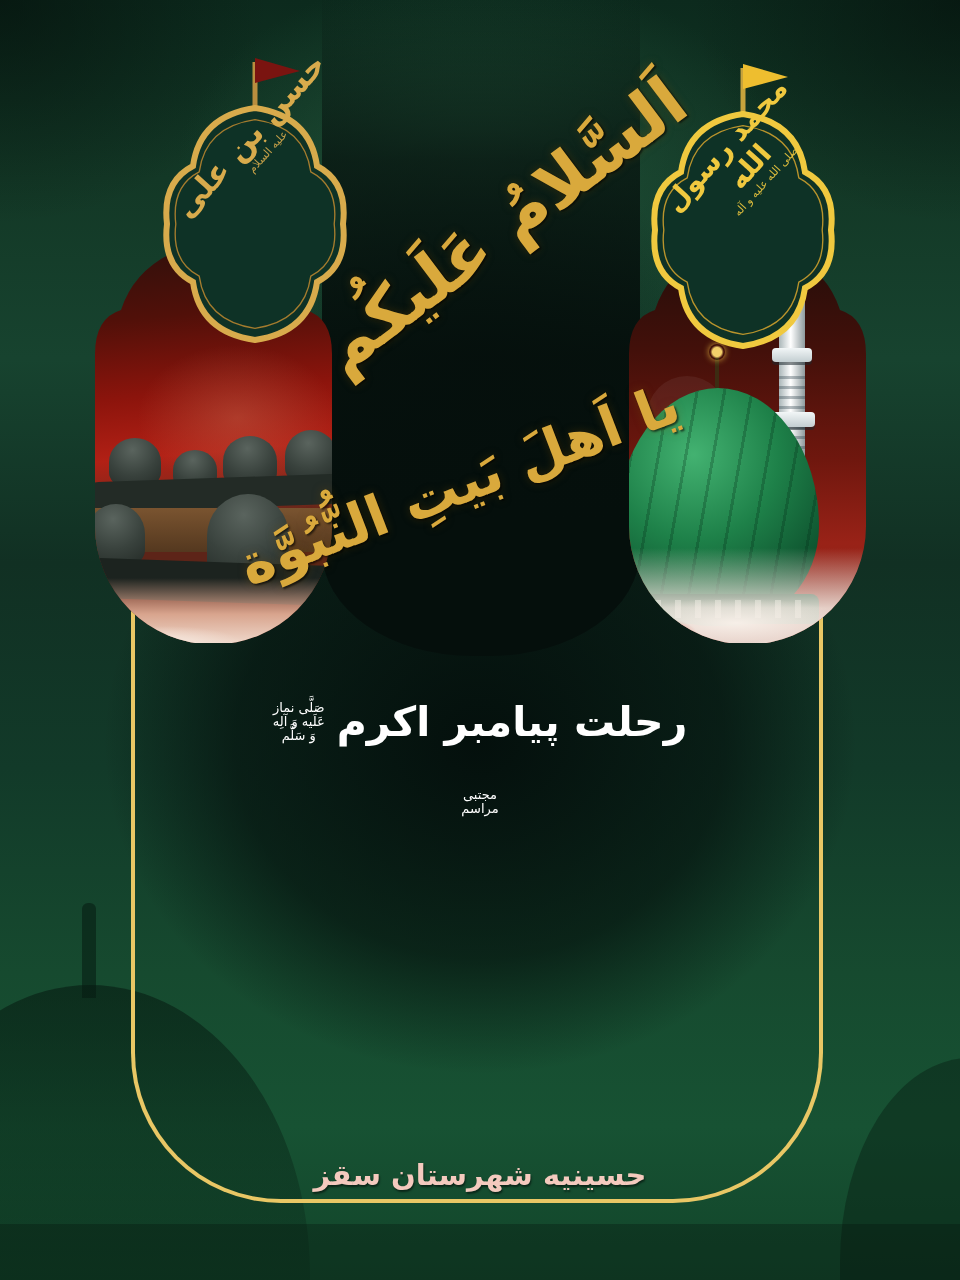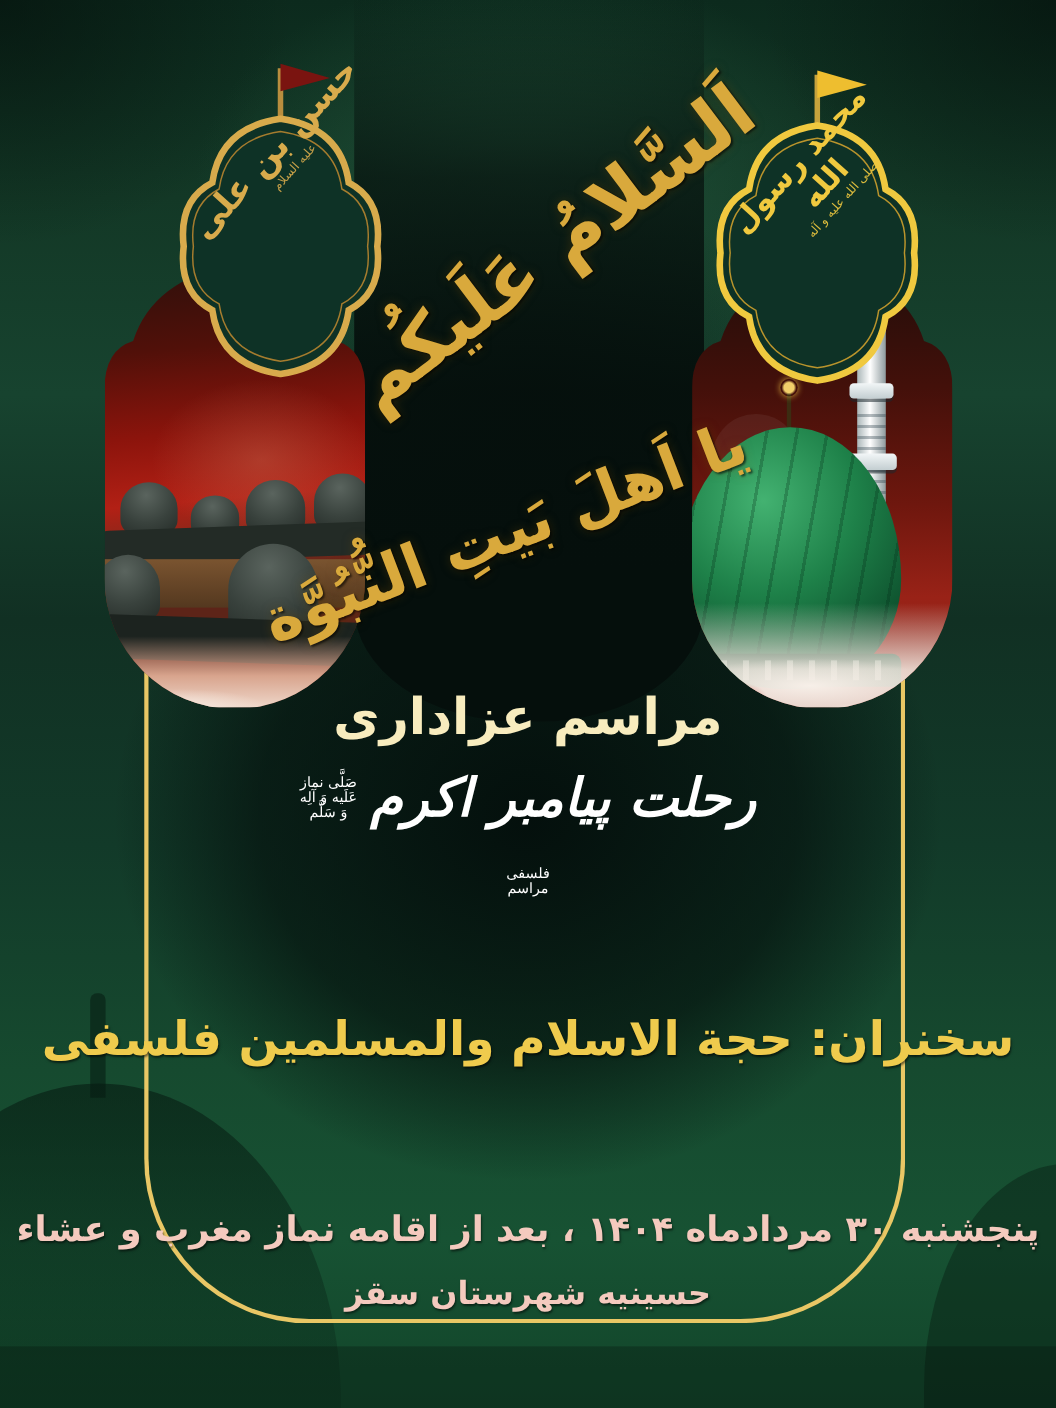--- a/index.html
+++ b/index.html
@@ -77,21 +77,21 @@
   .med-hon{display:block;font-size:11px;font-weight:normal;opacity:.9;}
   
   .callig{color:#d9a93c;font-weight:bold;text-align:center;white-space:nowrap;
     text-shadow:1px 2px 2px rgba(0,0,0,.6), 0 0 10px rgba(120,80,10,.35);}
   .callig1{left:300px;top:180px;width:420px;font-size:68px;transform:rotate(-37deg);}
   .callig2{left:290px;top:440px;width:400px;font-size:56px;transform:rotate(-21deg);}
   
   .line{left:0;width:960px;text-align:center;}
   .event-type{top:624px;font-size:46px;font-weight:bold;color:#f8ecbe;}
   .row{display:flex;justify-content:center;align-items:center;gap:12px;}
-  .occ1{top:698px;} .occ1 .main{font-size:48px;font-weight:bold;color:#fff;font-style:italic;}
+  .occ1{top:698px;} .occ1 .main{font-size:41px;font-weight:bold;color:#fff;}
   .occ2{top:788px;} .occ2 .main{font-size:46px;font-weight:bold;color:#fff;}
   .hon{font-size:13px;color:#fff;line-height:1.1;text-align:center;white-space:nowrap;}
   .speaker{top:920px;font-size:43px;font-weight:bold;color:#efcb4d;text-shadow:1px 2px 2px rgba(0,0,0,.55);}
   .eulogist{top:996px;font-size:33px;font-weight:bold;color:#eec84e;text-shadow:1px 2px 2px rgba(0,0,0,.55);}
   .datetime{top:1098px;font-size:32px;font-weight:bold;color:#f4cabe;text-shadow:1px 2px 2px rgba(0,0,0,.5);}
   .location{top:1158px;font-size:29px;font-weight:bold;color:#f4cabe;text-shadow:1px 2px 2px rgba(0,0,0,.5);}
 </style>
 </head>
 <body>
 
@@ -165,35 +165,32 @@
     </svg>
     <div class="med-text">
       <span>محمد رسول الله</span>
       <span class="med-hon">صلی الله علیه و آله</span>
     </div>
   </div>
 
   <div class="layer callig callig1">اَلسَّلامُ عَلَيکُم</div>
   <div class="layer callig callig2">یا اَهلَ بَیتِ النُّبُوَّة</div>
 
-  <div class="layer line event-type">مراسم عزاداری</div>
 
   <div class="layer line occ1 row">
     <span class="main">رحلت پیامبر اکرم</span>
     <span class="hon">
       <span>صَلَّی نماز</span><br>
       <span>عَلَیه وَ آلِه</span><br>
       <span>وَ سَلَّم</span>
     </span>
   </div>
 
   <div class="layer line occ2 row">
     <span class="hon">
-      <span>فلسفی</span><br>
+      <span>مجتبی</span><br>
       <span>مراسم</span>
     </span>
   </div>
 
-  <div class="layer line speaker">سخنران: حجة الاسلام والمسلمین فلسفی</div>
-  <div class="layer line datetime">پنجشنبه ۳۰ مردادماه ۱۴۰۴ ، بعد از اقامه نماز مغرب و عشاء</div>
   <div class="layer line location">حسینیه شهرستان سقز</div>
 
 </div>
 
 </body></html>

